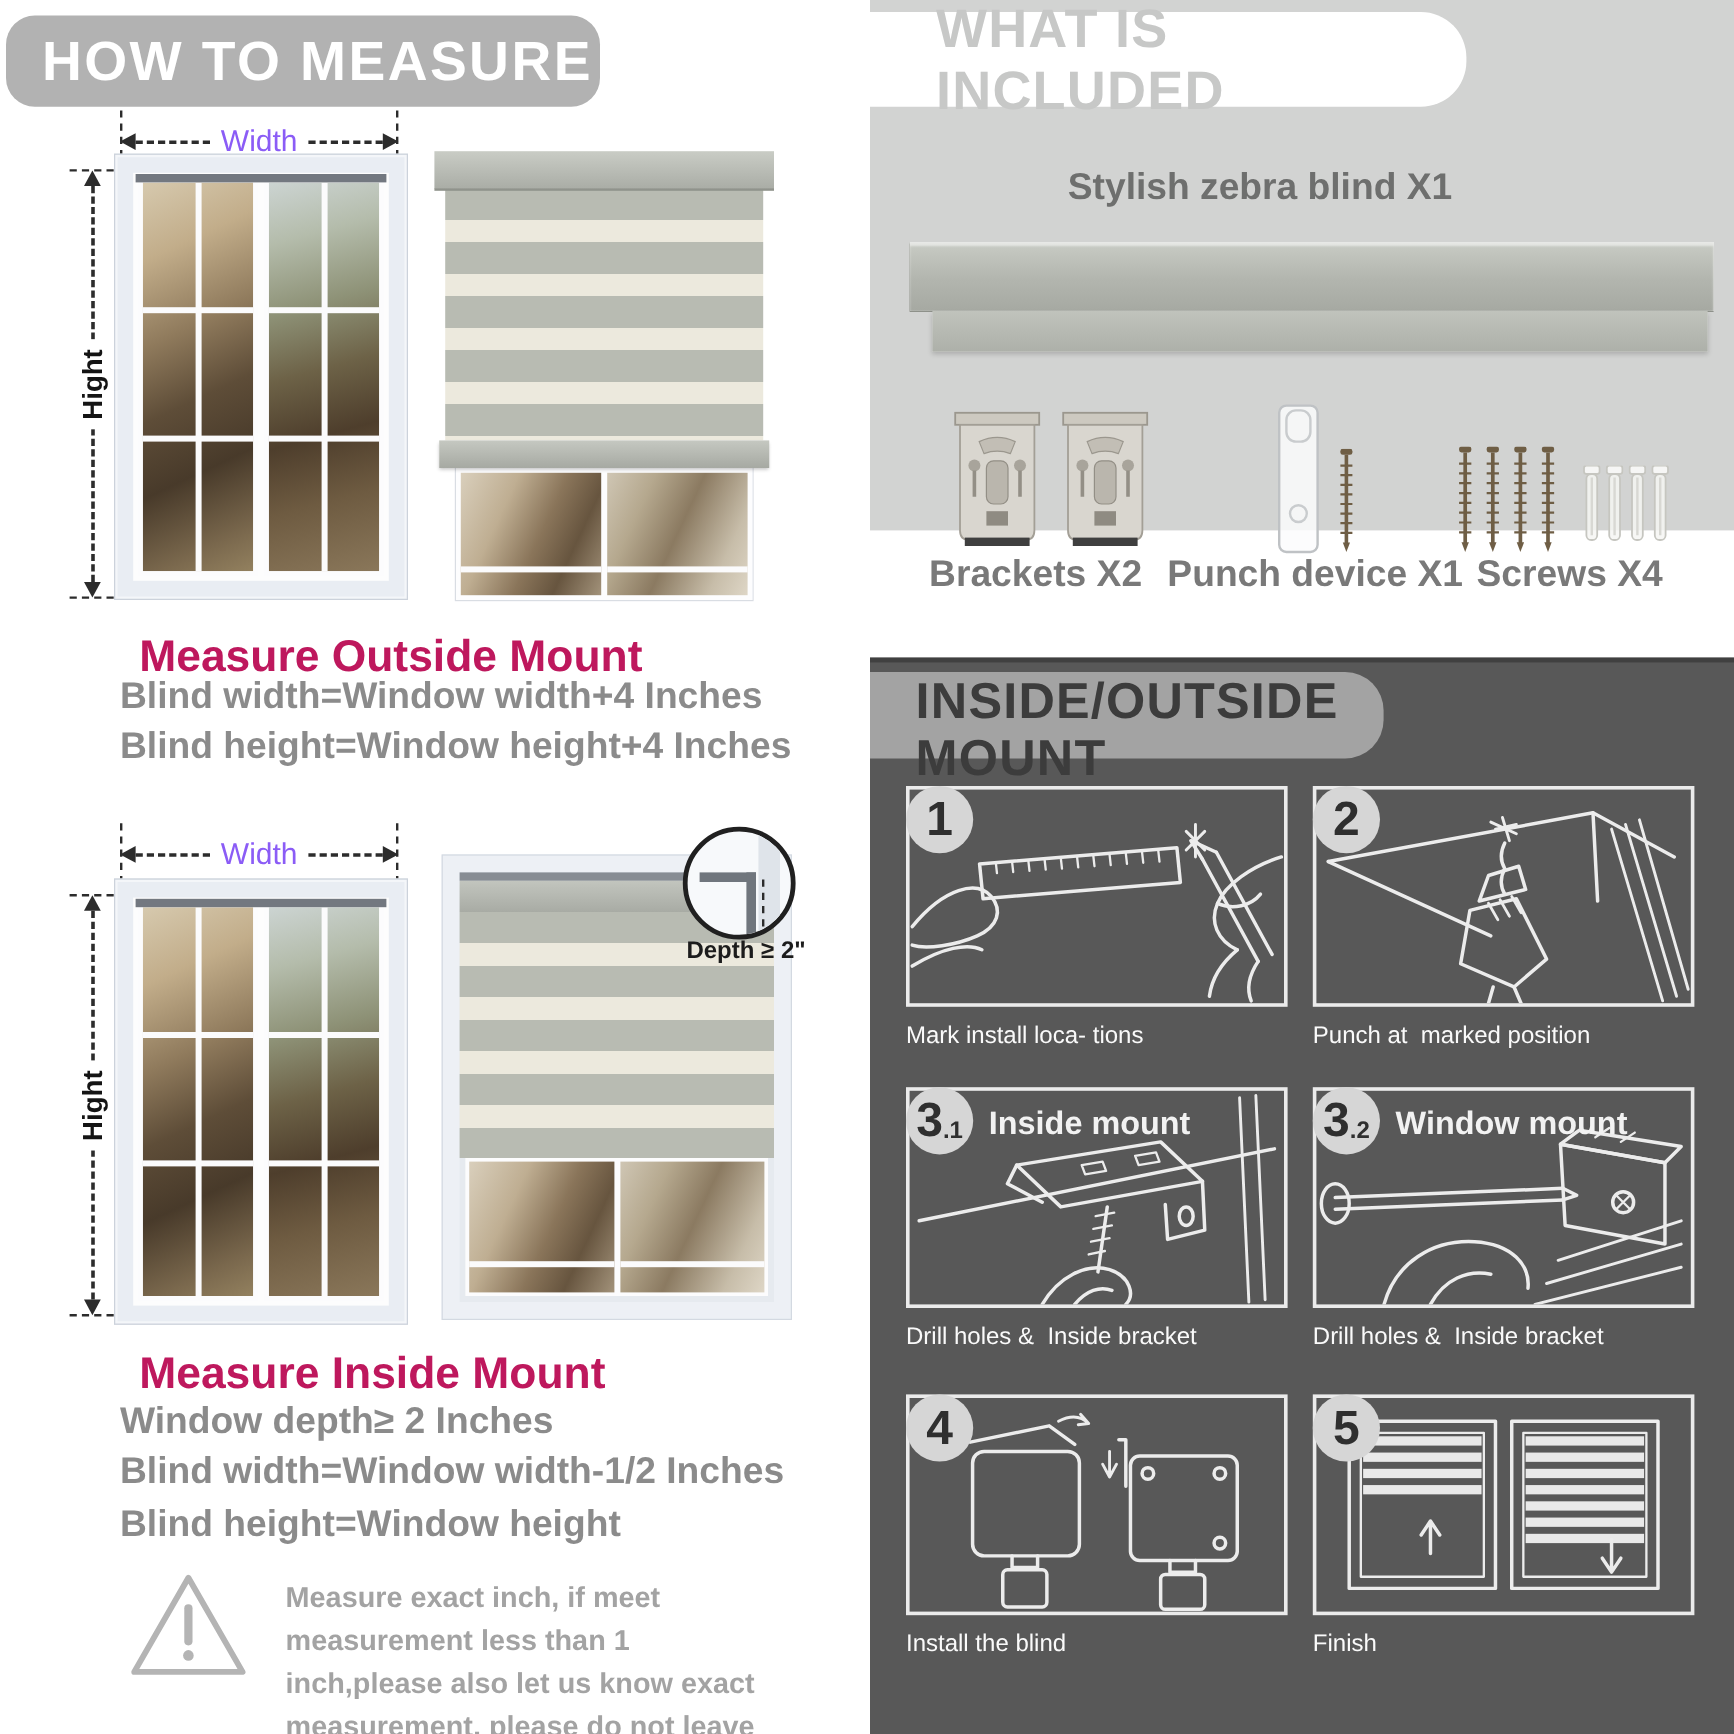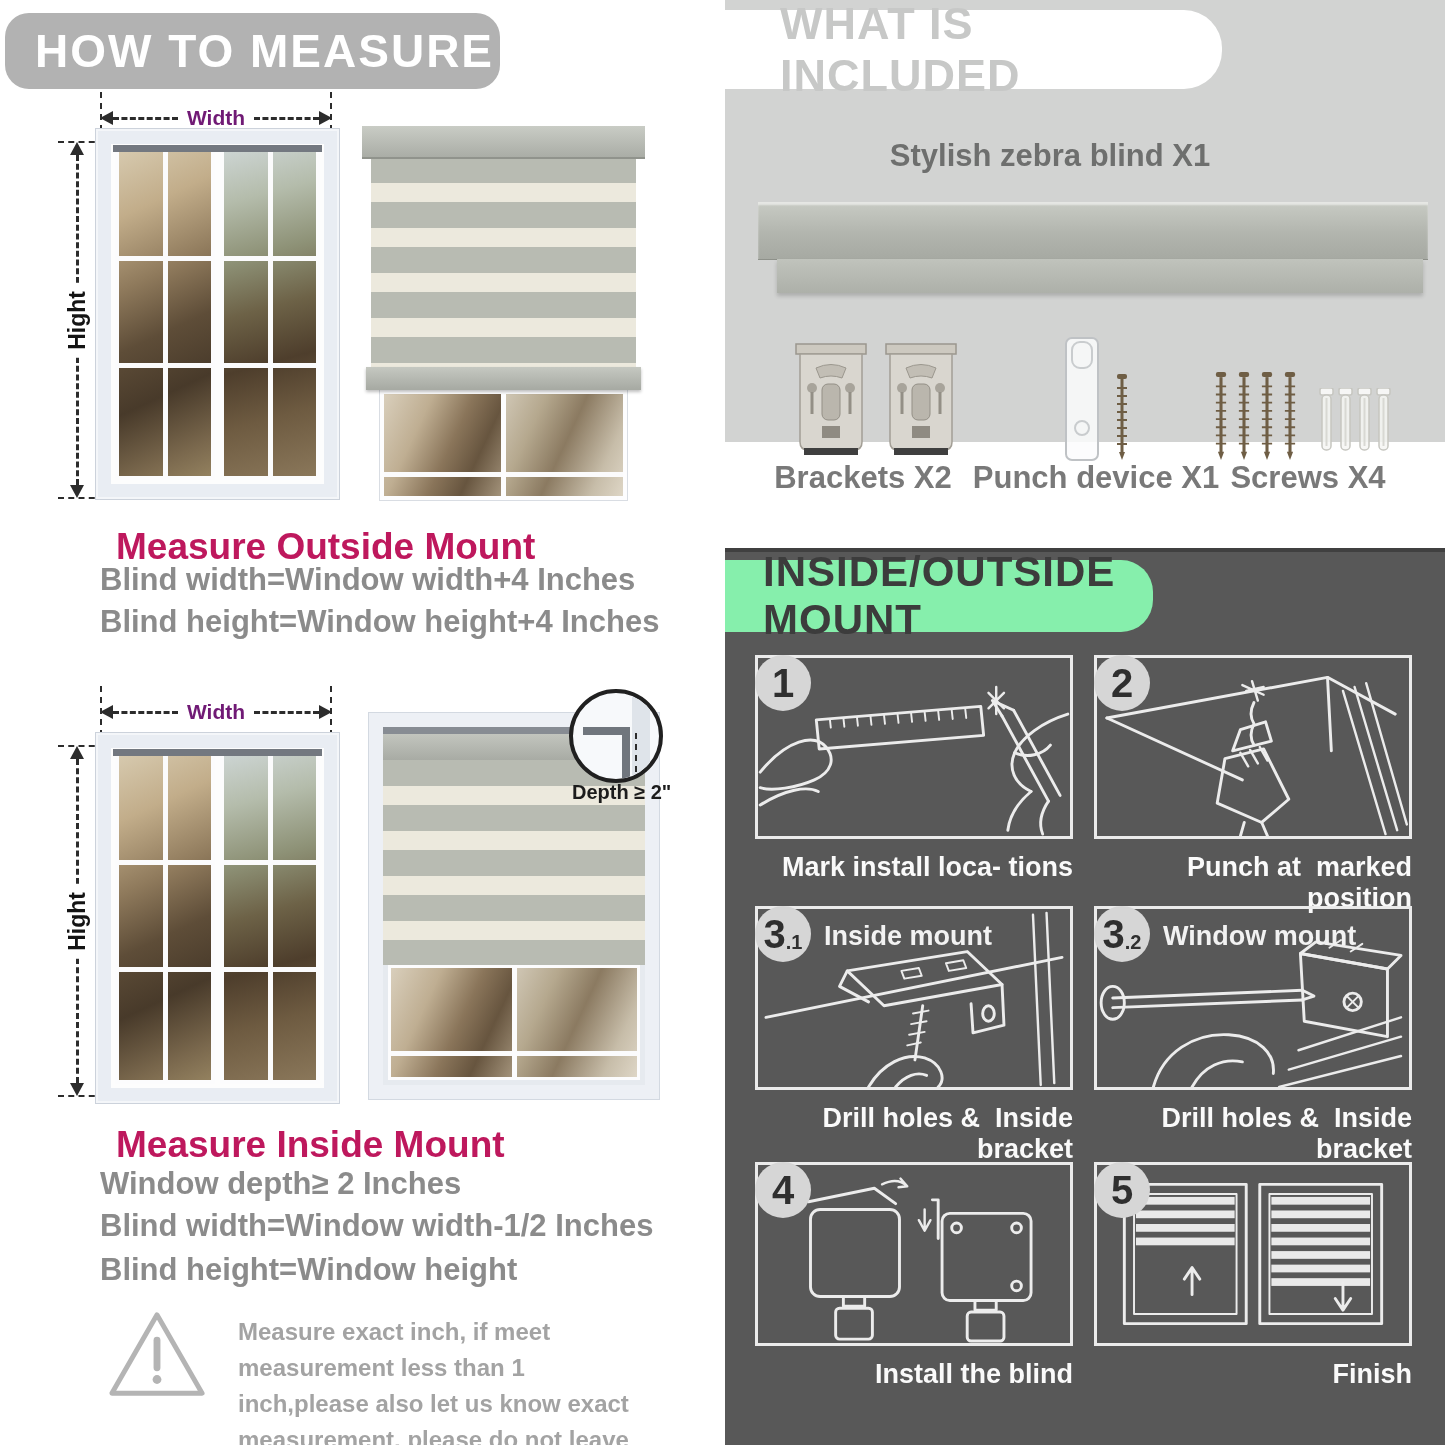--- a/index.html
+++ b/index.html
@@ -15,21 +15,21 @@
   .l1a{top:562px;} .l1b{top:604px;}
   .l2a{top:1166px;} .l2b{top:1208px;} .l2c{top:1252px;}
 
   
   .meas-h{position:absolute;display:flex;align-items:center;height:28px;}
   .mh1{left:100px;top:104px;width:232px;} .mh2{left:100px;top:698px;width:232px;}
   .dash-h{flex:1;height:0;border-top:3px dashed #2c2c2c;}
   .arr{width:0;height:0;border:7px solid transparent;}
   .arr-l{border-right:13px solid #2c2c2c;border-left:none;}
   .arr-r{border-left:13px solid #2c2c2c;border-right:none;}
-  .meas-label{padding:0 9px;font-size:21px;font-weight:bold;color:#701a75;}
+  .meas-label{padding:0 9px;font-size:25px;font-weight:normal;color:#8b5cf6;}
   .tickv{position:absolute;top:-12px;height:50px;width:0;border-left:2px dashed #2c2c2c;}
   .tickv.tl{left:0;} .tickv.tr{right:0;}
   .meas-v{position:absolute;width:36px;display:flex;flex-direction:column;align-items:flex-start;}
   .mv1{left:62px;top:142px;height:356px;} .mv2{left:62px;top:746px;height:350px;}
   .dash-v{flex:1;width:0;border-left:3px dashed #2c2c2c;margin-left:14px;}
   .arr-u{border-bottom:13px solid #2c2c2c;border-top:none;margin-left:8px;}
   .arr-d{border-top:13px solid #2c2c2c;border-bottom:none;margin-left:8px;}
   .vlabel{writing-mode:vertical-rl;transform:rotate(180deg);font-size:23px;font-weight:bold;color:#141414;
           background:#ffffff;padding:8px 0;margin-left:2px;}
   .tickh{position:absolute;left:-4px;width:88px;height:0;border-top:2px dashed #2c2c2c;}
@@ -100,34 +100,34 @@
          box-shadow:inset 0 3px 2px rgba(255,255,255,.55),0 1px 0 #8e918a;}
   .rail2{position:absolute;left:52px;top:259px;width:646px;height:34px;
          background:linear-gradient(180deg,#c0c3bc,#adb0a9);box-shadow:0 3px 4px rgba(0,0,0,.18);}
   .part{position:absolute;}
   .part-label{position:absolute;top:460px;margin:0;text-align:center;font-size:31px;font-weight:bold;color:#797979;}
   .pl-brackets{left:28px;width:220px;} .pl-safety{left:246px;width:250px;} .pl-screws{left:483px;width:200px;}
 
   
   .mount-panel{position:absolute;left:725px;top:548px;width:720px;height:897px;background:#585858;
                border-top:4px solid #404040;box-sizing:border-box;}
-  .mnt-header{position:absolute;left:0;top:8px;width:428px;height:72px;background:#86efac;
-              border-radius:0 32px 32px 0;display:flex;align-items:center;padding-left:38px;box-sizing:border-box;}
+  .mnt-header{position:absolute;left:0;top:8px;width:428px;height:72px;background:#a3a3a3;
+              border-radius:0 32px 32px 0;display:flex;align-items:flex-start;padding-left:38px;box-sizing:border-box;}
   .mnt-header span{font-size:42px;font-weight:bold;color:#3c3c3c;letter-spacing:1px;}
   .step{position:absolute;width:318px;}
   .s1{left:30px;top:103px;} .s2{left:369px;top:103px;}
   .s3{left:30px;top:354px;} .s4{left:369px;top:354px;}
   .s5{left:30px;top:610px;} .s6{left:369px;top:610px;}
   .simg{position:relative;height:184px;border:3px solid #ebebeb;box-sizing:border-box;}
   .simg svg{display:block;width:100%;height:100%;}
   .badge{position:absolute;left:-3px;top:-3px;width:56px;height:56px;border-radius:50%;background:#d6d6d6;
          display:flex;align-items:center;justify-content:center;font-weight:bold;color:#2f2f2f;font-size:40px;z-index:2;}
   .badge .sub{font-size:20px;margin-top:16px;}
   .stitle{position:absolute;left:66px;top:12px;font-size:27px;font-weight:bold;color:#f2f2f2;z-index:2;}
-  .scap{margin:13px 0 0 0;font-size:27px;font-weight:bold;color:#fafafa;white-space:pre-wrap;text-align:right;}
+  .scap{margin:13px 0 0 0;font-size:20px;font-weight:normal;color:#fafafa;white-space:pre-wrap;}
 </style>
 </head>
 <body>
 
 <div id="canvas">
 
   <div class="h2m-header">
     <span>HOW TO MEASURE</span>
   </div>
 

